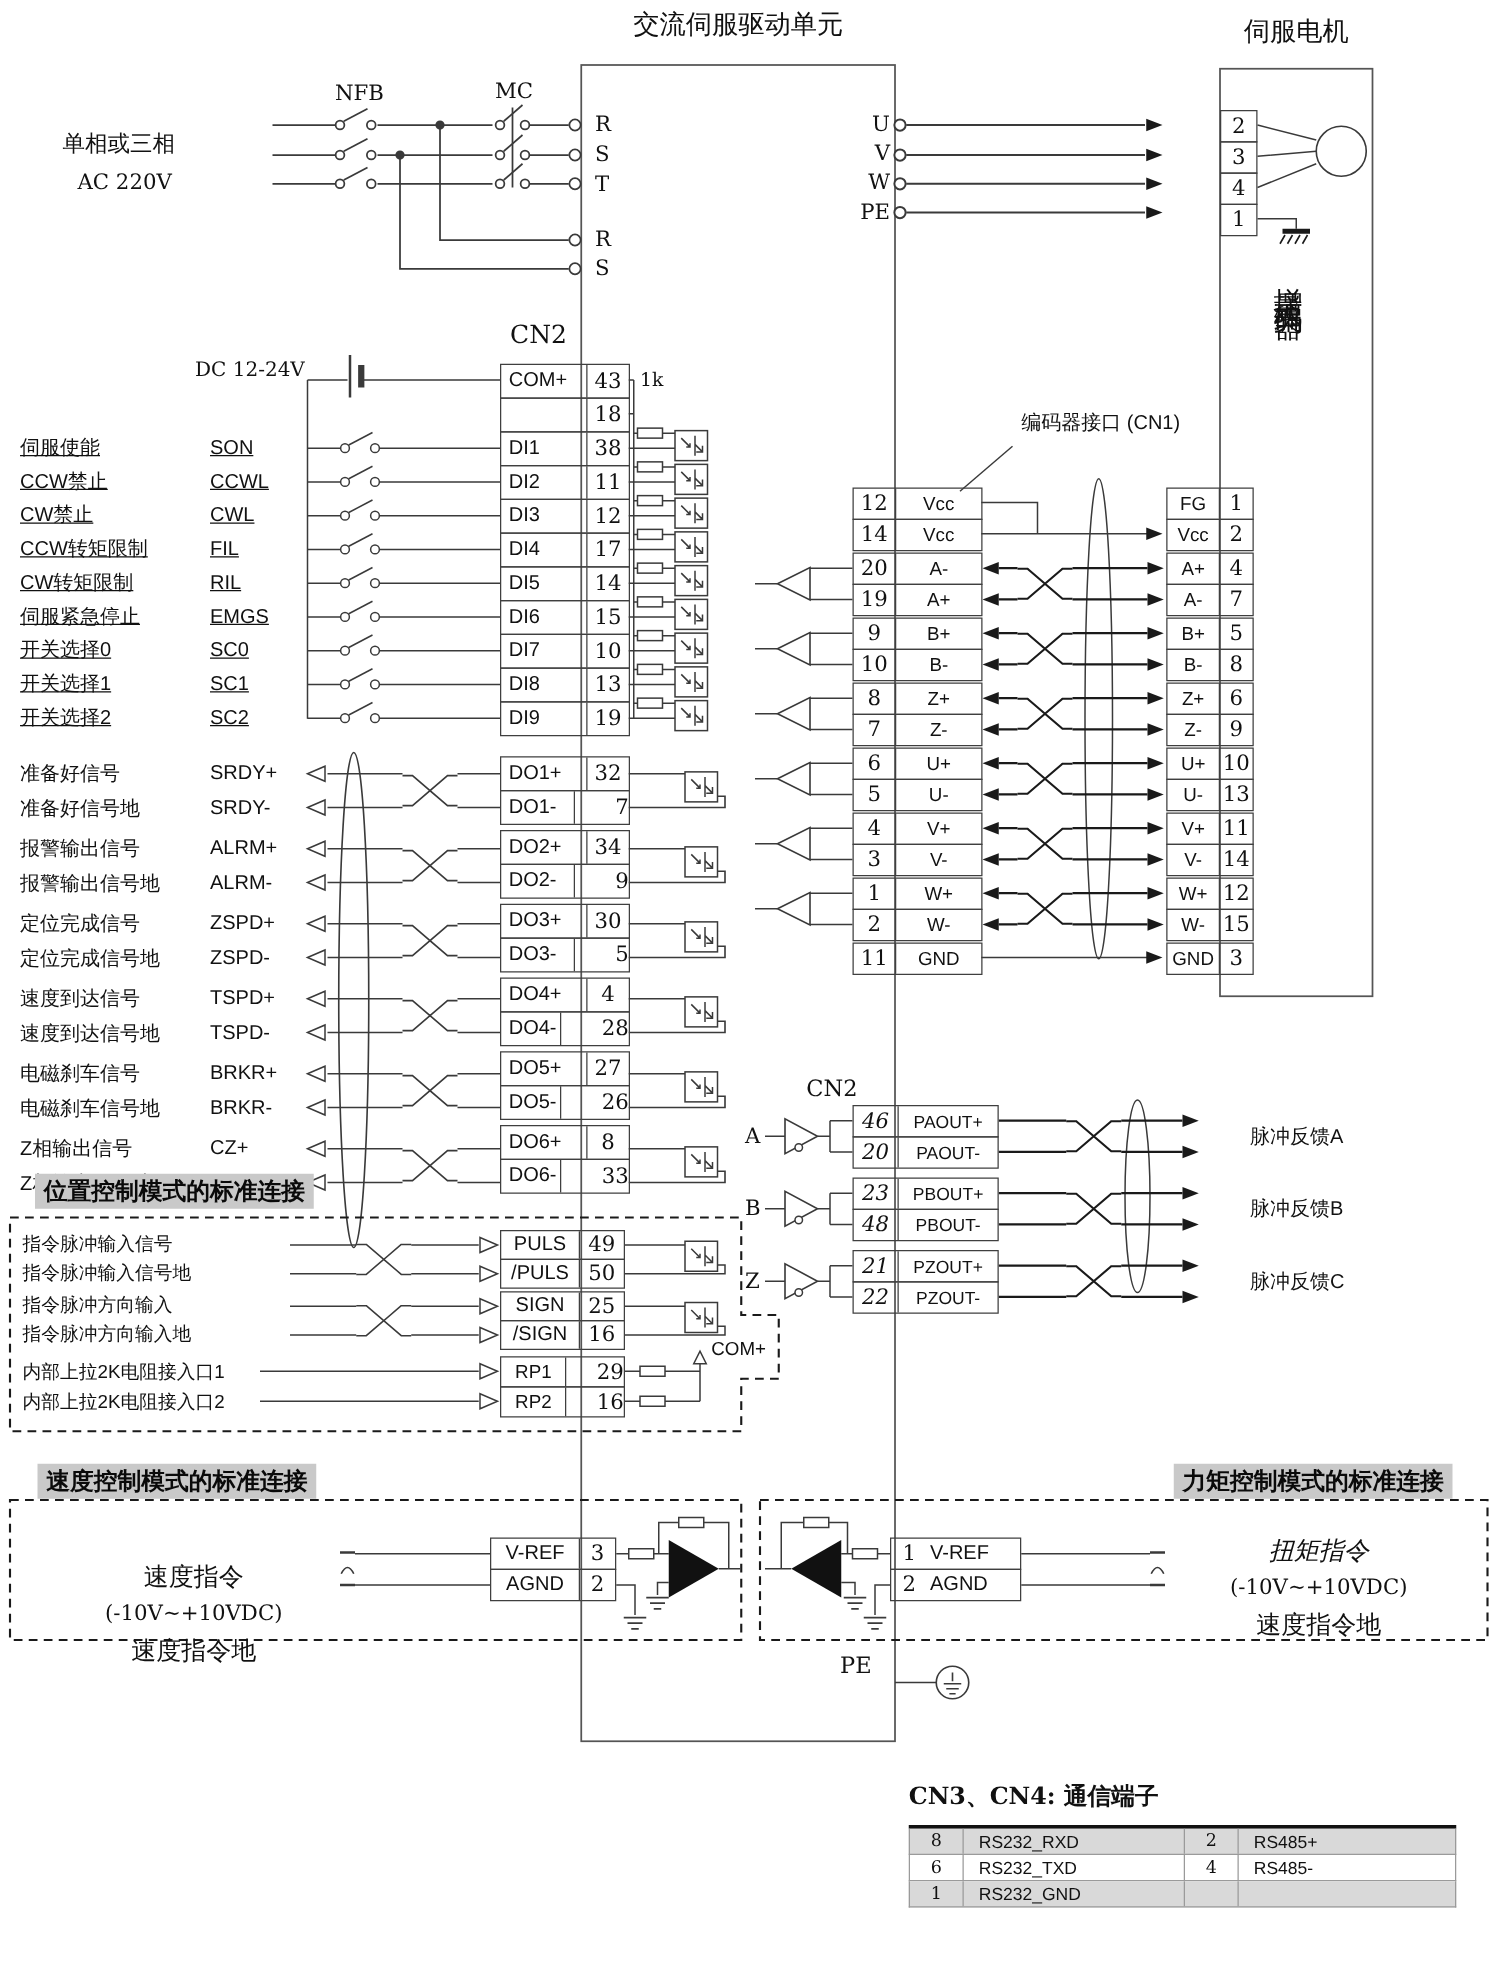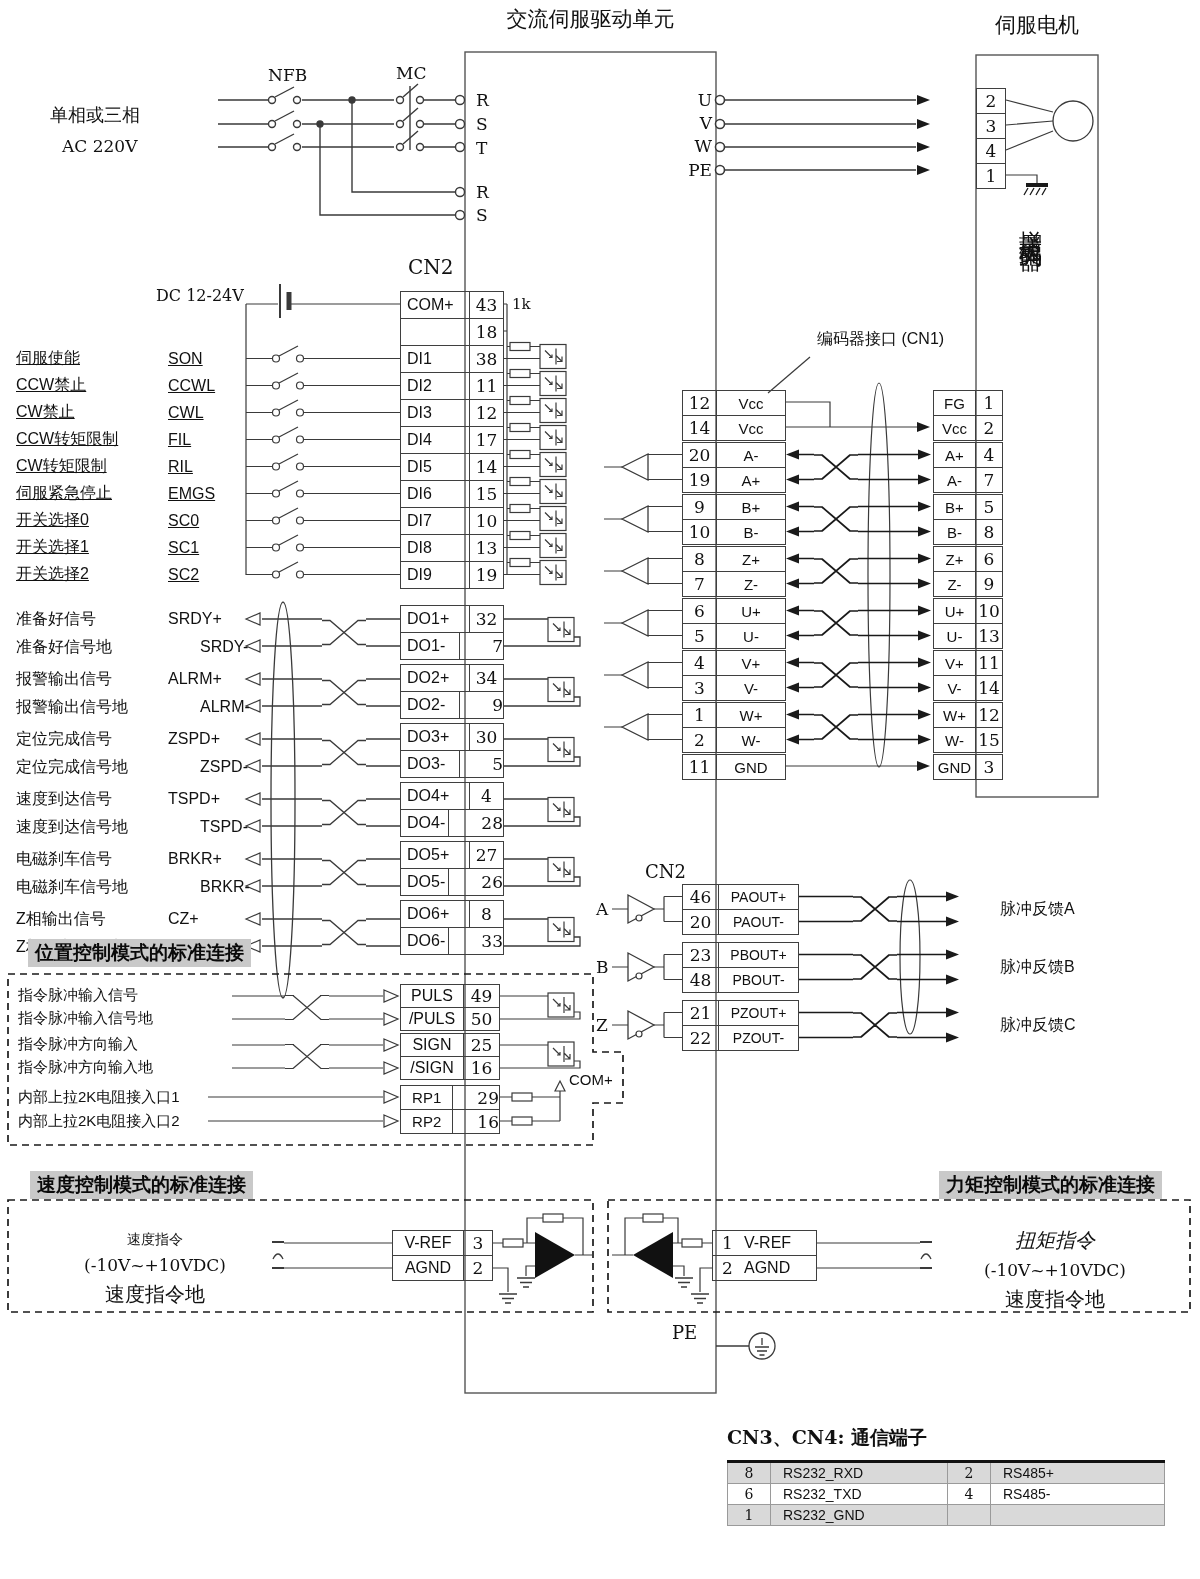--- a/index.html
+++ b/index.html
@@ -25,21 +25,21 @@
   .tb-do .r:nth-of-type(2n){margin-bottom:5px;gap:32px;}
   .tb-encd{left:682px;top:390px;width:104px;} .tb-encd .r{height:26px;}
   .tb-encd .cp{width:34px;border-right:1px solid #3f3f3f;justify-content:center;}
   .tb-encd .cn{flex:1;justify-content:center;font-size:15px;}
   .tb-encd .r:nth-of-type(2n){margin-bottom:2px;}
   .tb-encm{left:933px;top:390px;width:70px;} .tb-encm .r{height:26px;}
   .tb-encm .cn{width:42px;border-right:1px solid #3f3f3f;justify-content:center;font-size:15px;}
   .tb-encm .cp{flex:1;justify-content:center;}
   .tb-encm .r:nth-of-type(2n){margin-bottom:2px;}
   .tb-fb{left:682px;top:884px;width:117px;} .tb-fb .r{height:26px;}
-  .tb-fb .cp{width:36px;border-right:1px solid #3f3f3f;justify-content:center;}
+  .tb-fb .cp{width:36px;border-right:1px solid #3f3f3f;justify-content:center;font-style:italic;}
   .tb-fb .cn{flex:1;justify-content:center;font-size:14px;}
   .tb-fb .r:nth-of-type(2n){margin-bottom:8px;}
   .tb-pulse{left:400px;top:984px;width:100px;} .tb-pulse .r{height:24px;}
   .tb-pulse .cn{width:63px;border-right:1px solid #3f3f3f;justify-content:center;font-size:16px;}
   .tb-pulse .cp{flex:1;justify-content:center;}
   .tb-pulse .r:nth-of-type(2){margin-bottom:3px;}
   .tb-rp{left:400px;top:1085px;width:100px;} .tb-rp .r{height:25px;}
   .tb-rp .cn{width:63px;border-right:1px solid #3f3f3f;justify-content:center;font-size:15px;}
   .tb-rp .cp{flex:1;justify-content:center;padding-left:24px;}
   .tb-speed{left:392px;top:1230px;width:101px;} .tb-speed .r{height:26px;}
@@ -50,21 +50,21 @@
   .tb-torque .pin{width:22px;}
   .tb-mpins{left:976px;top:88px;width:30px;} .tb-mpins .r{height:26px;}
   .tb-mpins .cp{flex:1;justify-content:center;}
   
   .sigcol{position:absolute;}
   .sigcol .sig{display:flex;align-items:center;}
   .sig .desc{width:152px;font-size:16px;white-space:nowrap;}
   .sig .code{font-size:16px;white-space:nowrap;}
   .di-sigs .sig{height:27px;}
   .do-sigs .sig{height:28px;}
-  .do-sigs .sig:nth-of-type(2n){margin-bottom:4px;gap:32px;}
+  .do-sigs .sig:nth-of-type(2n){margin-bottom:4px;}
   .pos-lbls .sig{height:23px;font-size:15px;}
   .pos-lbls .sig:nth-of-type(2){margin-bottom:3px;}
   .pos-lbls .sig:nth-of-type(4){margin-bottom:6px;}
   .pos-lbls .sig:nth-of-type(n+5){height:24px;}
   .rst .sig{height:24px;} .rs2 .sig{height:23px;}
   .uvw .sig{height:23.4px;justify-content:flex-end;}
   .chn .sig{height:58px;} .fbout .sig{height:58px;font-size:16px;}
   .hdr{position:absolute;background:#c9c9c9;color:#0a0a0a;font-size:19px;padding:1px 7px;white-space:nowrap;font-weight:bold;}
   .cap{position:absolute;text-align:center;}
   .cap div{white-space:nowrap;}
@@ -896,21 +896,21 @@
   </div>
       <div class="r">
     <div class="cell cn">RP2</div>
     <div class="cell cp pin">16</div>
   </div>
     </div>
 <div class="lbl" style="left:569px;top:1072px;font-size:15px;">COM+</div>
 
 <div class="hdr" style="left:30px;top:1171px;">速度控制模式的标准连接</div>
 <div class="cap" style="left:60px;top:1231px;width:190px;">
-  <div style="font-size:14px;">速度指令</div>
+  <div style="font-size:20px;margin-top:17px;">速度指令</div>
   <div style="font-size:17px;margin-top:6px;" class="serif">(-10V~+10VDC)</div>
   <div style="font-size:20px;margin-top:6px;">速度指令地</div>
 </div>
 <div class="tb tb-speed">
 
 <div class="r">
     <div class="cell cn">V-REF</div>
     <div class="cell cp pin">3</div>
   </div>
       <div class="r">

